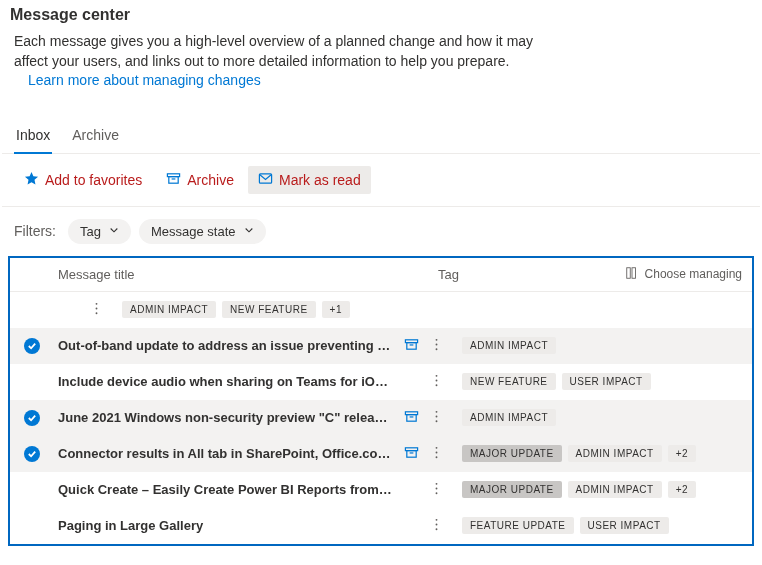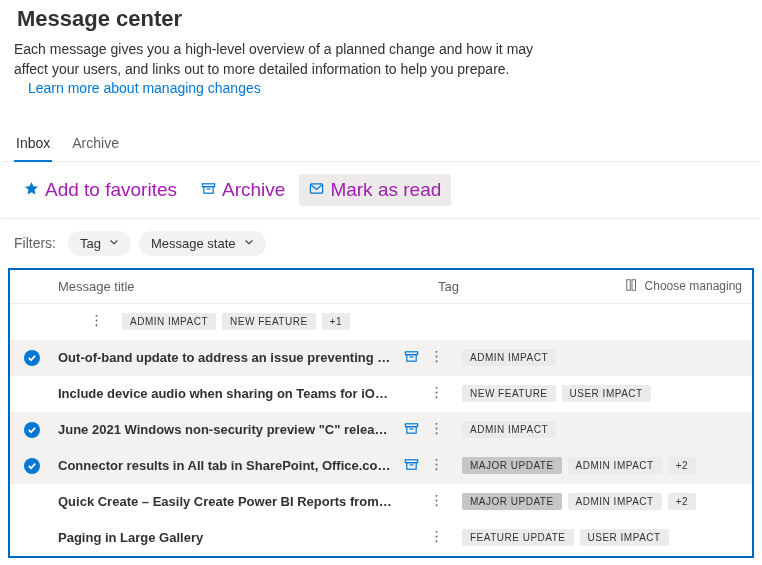--- a/index.html
+++ b/index.html
@@ -5,35 +5,35 @@
   * { box-sizing: border-box; }
   body {
     margin: 0;
     font-family: "Segoe UI", -apple-system, sans-serif;
     font-size: 14px;
     color: #323130;
     background: #fff;
     width: 762px;
   }
   .container { padding: 4px 0 0 0; border: 2px solid #fff; }
-  h1 { font-size: 22px; font-weight: 600; margin: 0 0 8px 15px; }
+  h1 { font-size: 16px; font-weight: 600; margin: 0 0 8px 8px; }
   .intro { margin: 0 12px 30px 12px; max-width: 520px; line-height: 1.4; color: #323130; }
   .intro a { color: #0078d4; text-decoration: none; margin-left: 14px; }
   .tabs { display: flex; gap: 18px; border-bottom: 1px solid #edebe9; padding: 0 12px; }
   .tab { padding: 6px 2px 10px 2px; cursor: pointer; position: relative; color: #605e5c; }
   .tab.active { color: #323130; font-weight: 400; }
   .tab.active::after {
     content: ""; position: absolute; left: 0; right: 0; bottom: -1px;
     height: 2px; background: #0078d4;
   }
   .toolbar { display: flex; gap: 4px; padding: 12px; border-bottom: 1px solid #edebe9; align-items: center; }
   .tbtn {
     display: inline-flex; align-items: center; gap: 6px;
     padding: 5px 10px; border: none; background: transparent;
-    font-size: 19px; color: #a21caf; cursor: pointer; border-radius: 2px;
+    font-size: 14px; color: #b91c1c; cursor: pointer; border-radius: 2px;
   }
   .tbtn.selected { background: #edebe9; }
   .tbtn svg { width: 15px; height: 15px; }
   .icon-blue { color: #0078d4; }
   .filters { display: flex; align-items: center; gap: 8px; padding: 12px; }
   .filters-label { color: #605e5c; margin-right: 4px; }
   .pill {
     display: inline-flex; align-items: center; gap: 8px;
     background: #f3f2f1; border: none; padding: 5px 12px;
     border-radius: 14px; font-size: 13px; color: #323130; cursor: pointer;

